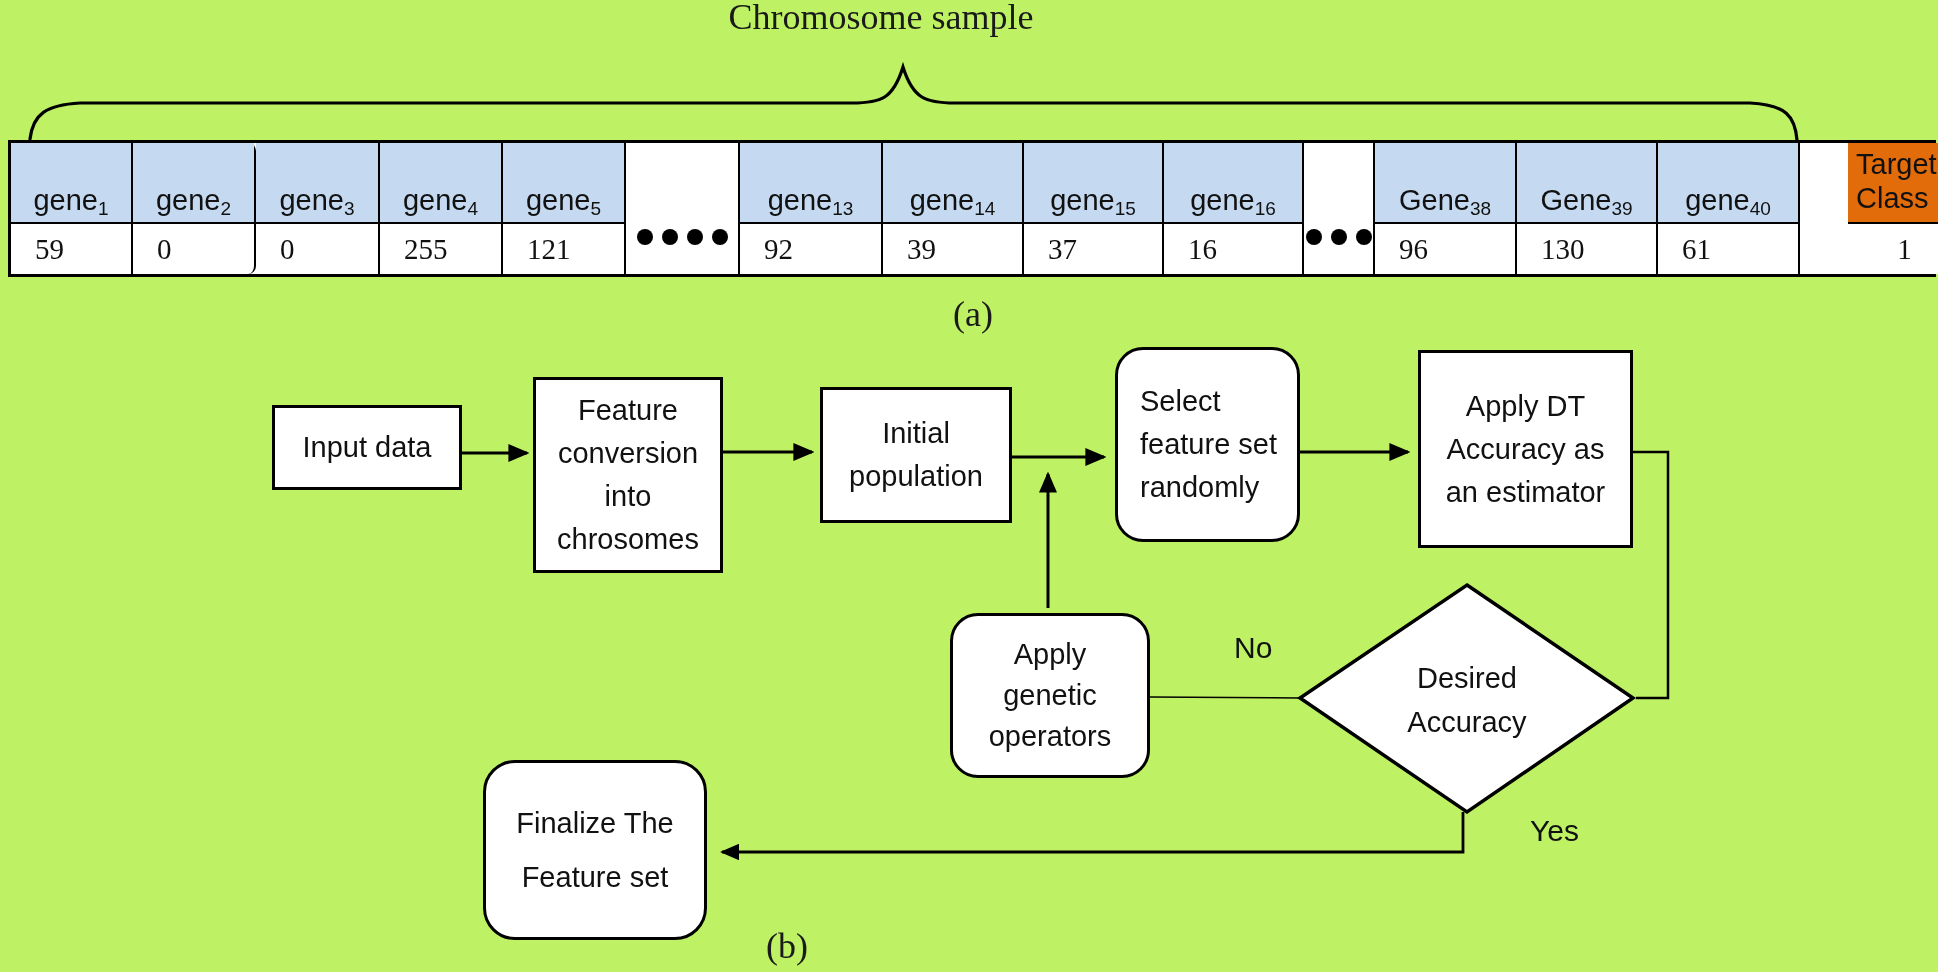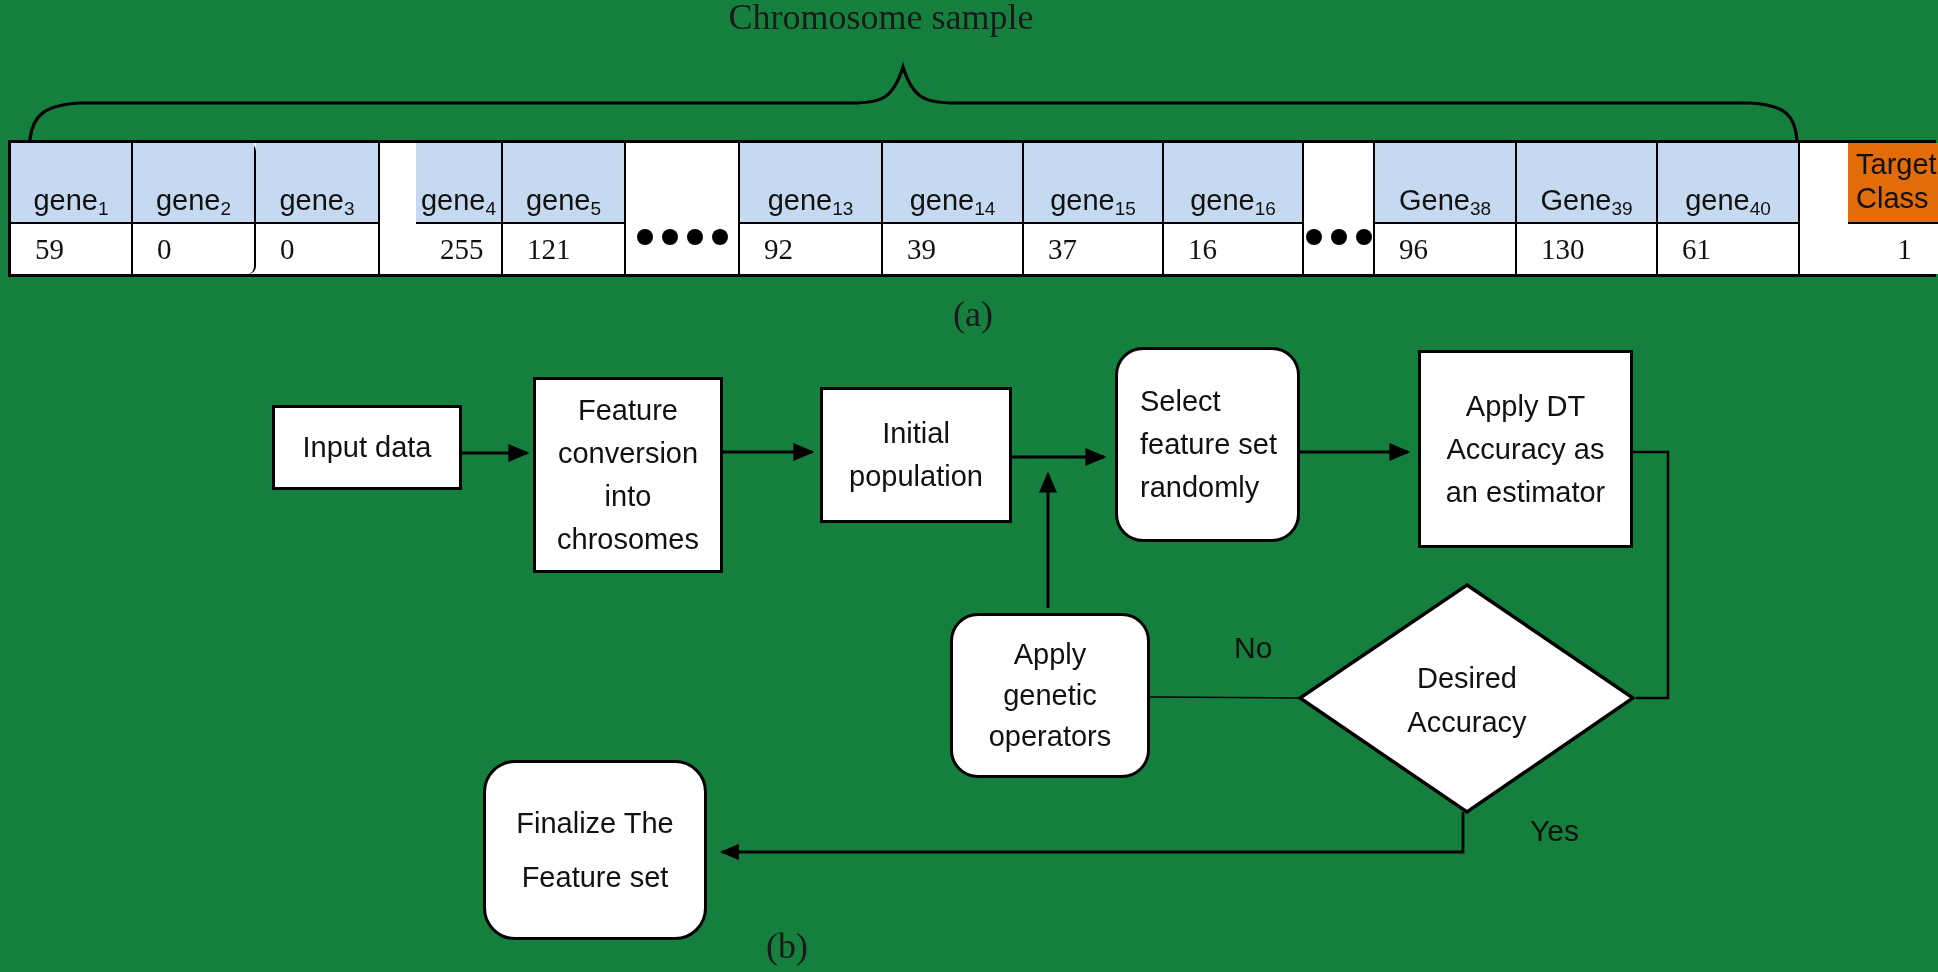--- a/index.html
+++ b/index.html
@@ -1,16 +1,16 @@
 <!DOCTYPE html>
 <html><head>
 <meta charset="utf-8">
 <style>
   html,body{margin:0;padding:0;background:#fff;}
-  .stage{position:relative;width:1938px;height:972px;background:#15803d;overflow:hidden;
+  .stage{position:relative;width:1938px;height:972px;background:#bef264;overflow:hidden;
          font-family:"Liberation Sans",sans-serif;color:#111;text-decoration:underline;}
   
   .fig-title{position:absolute;left:881px;top:-4px;transform:translateX(-50%);
     font:36px "Liberation Serif",serif;color:#1a1a1a;white-space:nowrap;}
   .chromo-table{position:absolute;left:8px;top:140px;width:1922px;height:131px;
     border:3px solid #000;display:flex;box-sizing:content-box;background:#fff;}
   .tcol{height:100%;border-right:2px solid #000;box-sizing:border-box;position:relative;
     display:flex;flex-direction:column;background:#fff;flex:0 0 auto;}
   .tcol:last-child{border-right:none;}
   .hcell{height:81px;background:#c5d9f1;border-bottom:2px solid #000;box-sizing:border-box;
@@ -92,21 +92,21 @@
           <span>gene<sub>2</sub></span>
         </div>
         <div class="vcell">0</div>
       </div>
       <div class="tcol" style="width: 124px;">
         <div class="hcell">
           <span>gene<sub>3</sub></span>
         </div>
         <div class="vcell">0</div>
       </div>
-      <div class="tcol" style="width: 123px; padding-left: 36px;">
+      <div class="tcol" style="width: 123px;">
         <div class="hcell">
           <span>gene<sub>4</sub></span>
         </div>
         <div class="vcell">255</div>
       </div>
       <div class="tcol" style="width: 123px;">
         <div class="hcell">
           <span>gene<sub>5</sub></span>
         </div>
         <div class="vcell">121</div>

